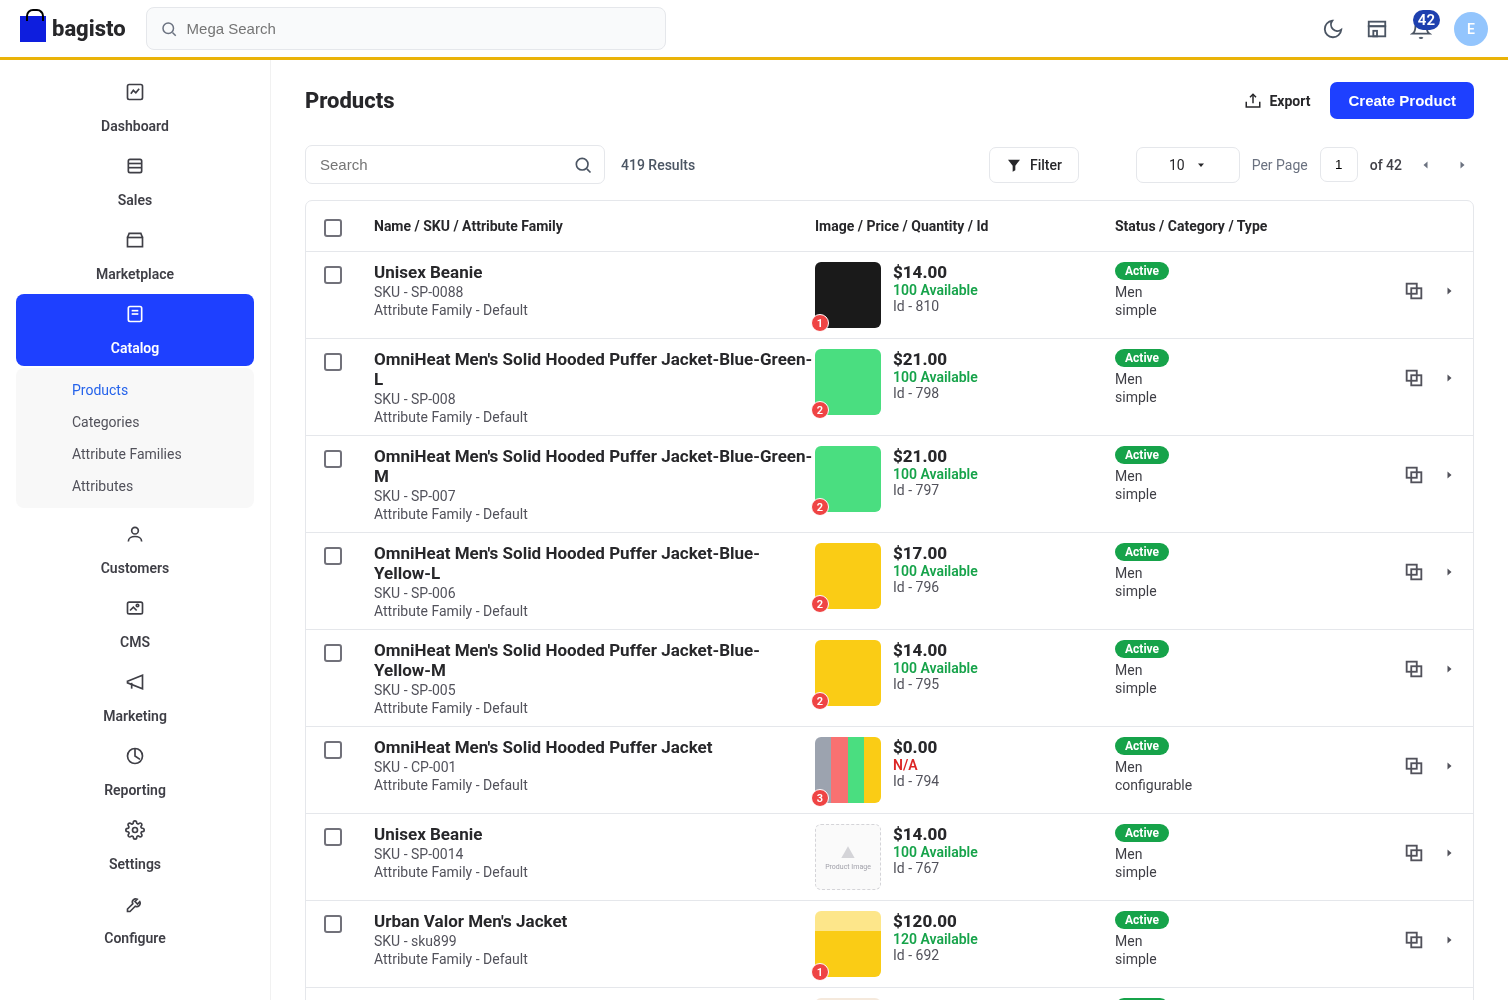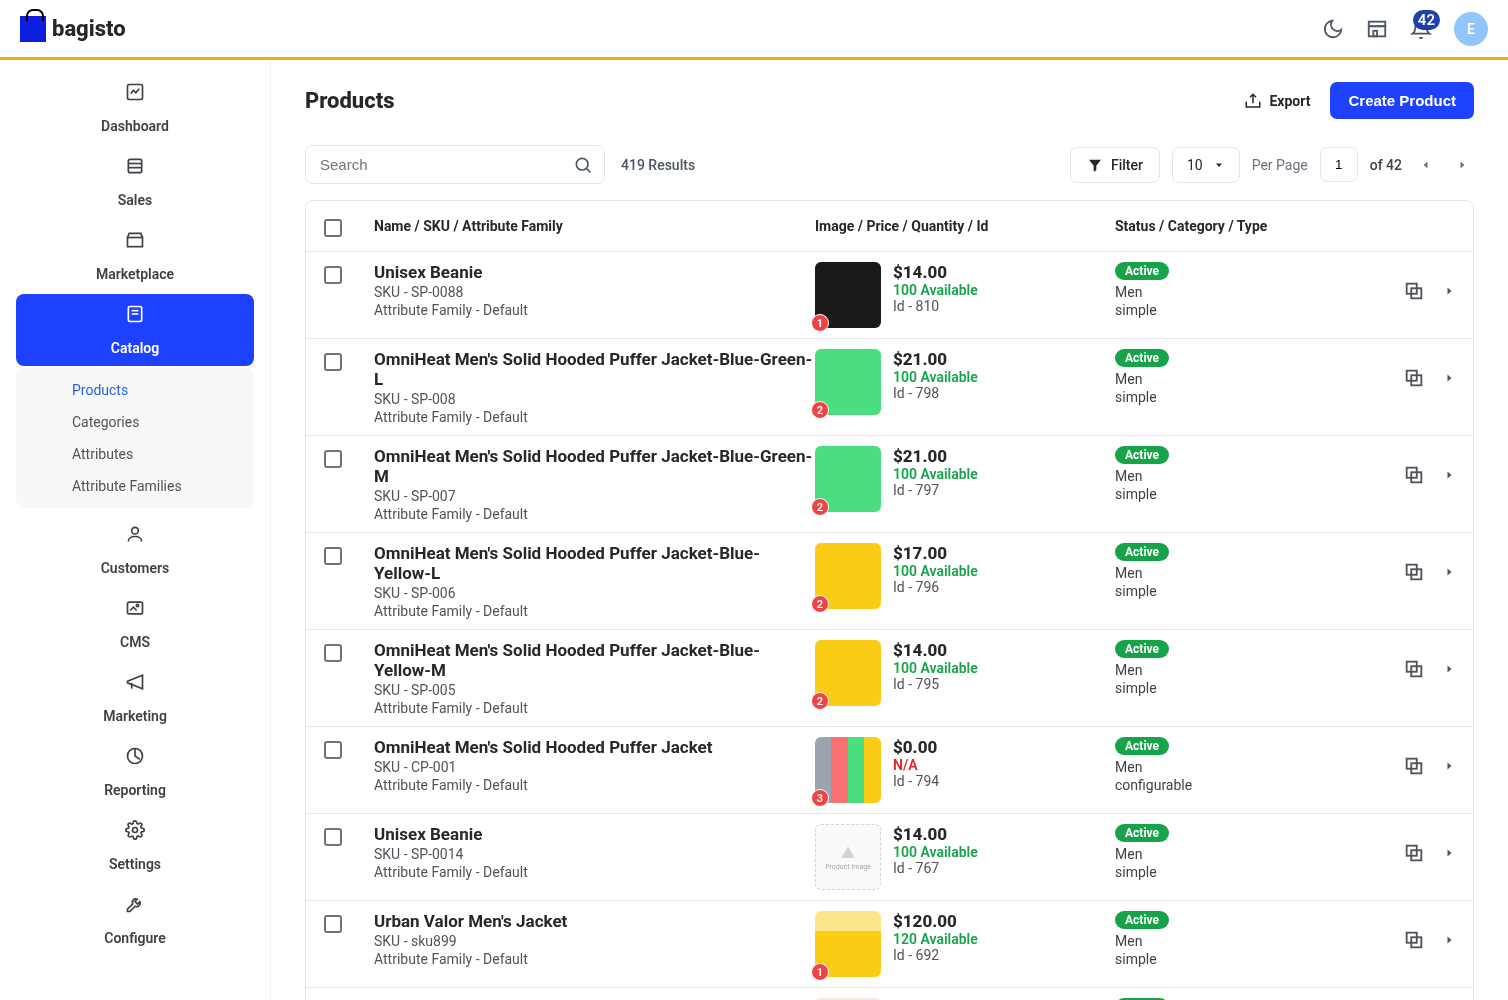--- a/index.html
+++ b/index.html
@@ -32,21 +32,21 @@
 .export-link { display: flex; align-items: center; gap: 7px; font-weight: 700; cursor: pointer; }
 .btn-primary { background: #1e40ff; color: #fff; padding: 10px 18px; border-radius: 7px; font-weight: 700; border: none; cursor: pointer; font-size: 15px; }
 
 .toolbar { display: flex; align-items: center; gap: 16px; margin-bottom: 16px; }
 .list-search { position: relative; width: 300px; }
 .list-search input { width: 100%; padding: 10px 38px 10px 14px; border: 1px solid #e5e7eb; border-radius: 7px; font-size: 15px; }
 .list-search-icon { position: absolute; right: 12px; top: 50%; transform: translateY(-50%); color: #4b5563; }
 .results-text { color: #4b5563; font-weight: 500; }
 .toolbar-right { margin-left: auto; display: flex; align-items: center; gap: 12px; }
 .filter-btn { display: flex; align-items: center; gap: 8px; border: 1px solid #e5e7eb; padding: 9px 16px; border-radius: 7px; cursor: pointer; font-weight: 500; }
-.per-page-sel { border: 1px solid #e5e7eb; padding: 9px 14px; border-radius: 7px; display: flex; align-items: center; gap: 10px; cursor: pointer; }
+.per-page-sel { border: 1px solid #e5e7eb; padding: 9px 32px; border-radius: 7px; display: flex; align-items: center; gap: 10px; cursor: pointer; margin-left: 45px; }
 .per-page-label { color: #6b7280; }
 .page-input { border: 1px solid #e5e7eb; padding: 9px 0; border-radius: 7px; width: 38px; text-align: center; }
 .of-text { color: #3f3f46; font-weight: 500; }
 .pager-arrow { color: #6b7280; cursor: pointer; padding: 0 6px; }
 
 .table { border: 1px solid #e5e7eb; border-radius: 7px 7px 0 0; overflow: hidden; }
 .thead { display: grid; grid-template-columns: 50px 1fr 300px 260px 80px; padding: 14px 18px; font-weight: 700; border-bottom: 1px solid #e5e7eb; align-items: center; }
 .row { display: grid; grid-template-columns: 50px 1fr 300px 260px 80px; padding: 10px 18px; border-bottom: 1px solid #e5e7eb; align-items: flex-start; }
 .row:last-child { border-bottom: none; }
 .chk { width: 18px; height: 18px; border: 2px solid #71717a; border-radius: 3px; cursor: pointer; margin-top: 4px; }
@@ -76,20 +76,29 @@
 .c-shoe { background: linear-gradient(#f5e9dc 45%, #000 45%); }
 svg { display: block; }
 </style>
 </head>
 <body>
 
 <div class="topbar">
   <div class="logo">
     <span class="logo-icon"></span>
     <span>bagisto</span>
+  </div>
+  <div class="search-wrap">
+    <span class="mega-search-icon">
+      <svg width="18" height="18" viewBox="0 0 24 24" fill="none" stroke="currentColor" stroke-width="2">
+          <circle cx="11" cy="11" r="7"></circle>
+          <line x1="21" y1="21" x2="16.65" y2="16.65"></line>
+        </svg>
+    </span>
+    <input class="mega-search" placeholder="Mega Search" style="">
   </div>
   <div class="topbar-right">
     <span class="top-icon">
       <svg width="22" height="22" viewBox="0 0 24 24" fill="none" stroke="currentColor" stroke-width="2">
           <path d="M21 12.79A9 9 0 1 1 11.21 3 7 7 0 0 0 21 12.79z"></path>
         </svg>
     </span>
     <span class="top-icon">
       <svg width="22" height="22" viewBox="0 0 24 24" fill="none" stroke="currentColor" stroke-width="2">
           <rect x="3" y="4" width="18" height="5"></rect>
@@ -147,22 +156,22 @@
               <rect x="4" y="3" width="16" height="18" rx="2"></rect>
               <line x1="8" y1="8" x2="16" y2="8"></line>
               <line x1="8" y1="12" x2="16" y2="12"></line>
             </svg>
           </span>
           <span>Catalog</span>
         </div>
         <div class="nav-sub">
           <div class="nav-sub-item active">Products</div>
           <div class="nav-sub-item">Categories</div>
+          <div class="nav-sub-item">Attribute Families</div>
           <div class="nav-sub-item">Attributes</div>
-          <div class="nav-sub-item">Attribute Families</div>
         </div>
         <div class="nav-item">
           <span class="nav-icon">
             <svg width="20" height="20" viewBox="0 0 24 24" fill="none" stroke="currentColor" stroke-width="2">
               <circle cx="12" cy="8" r="4"></circle>
               <path d="M4 21c0-4 4-6 8-6s8 2 8 6"></path>
             </svg>
           </span>
           <span>Customers</span>
         </div>

